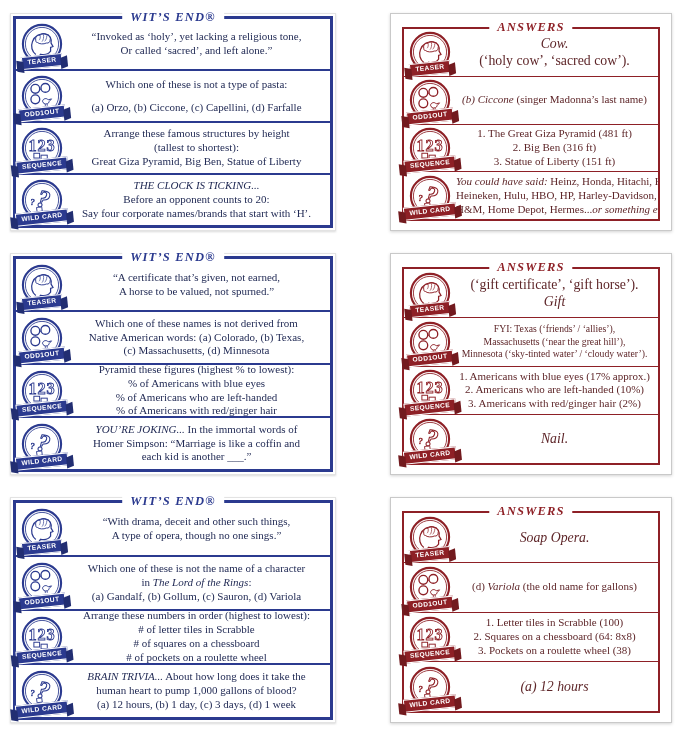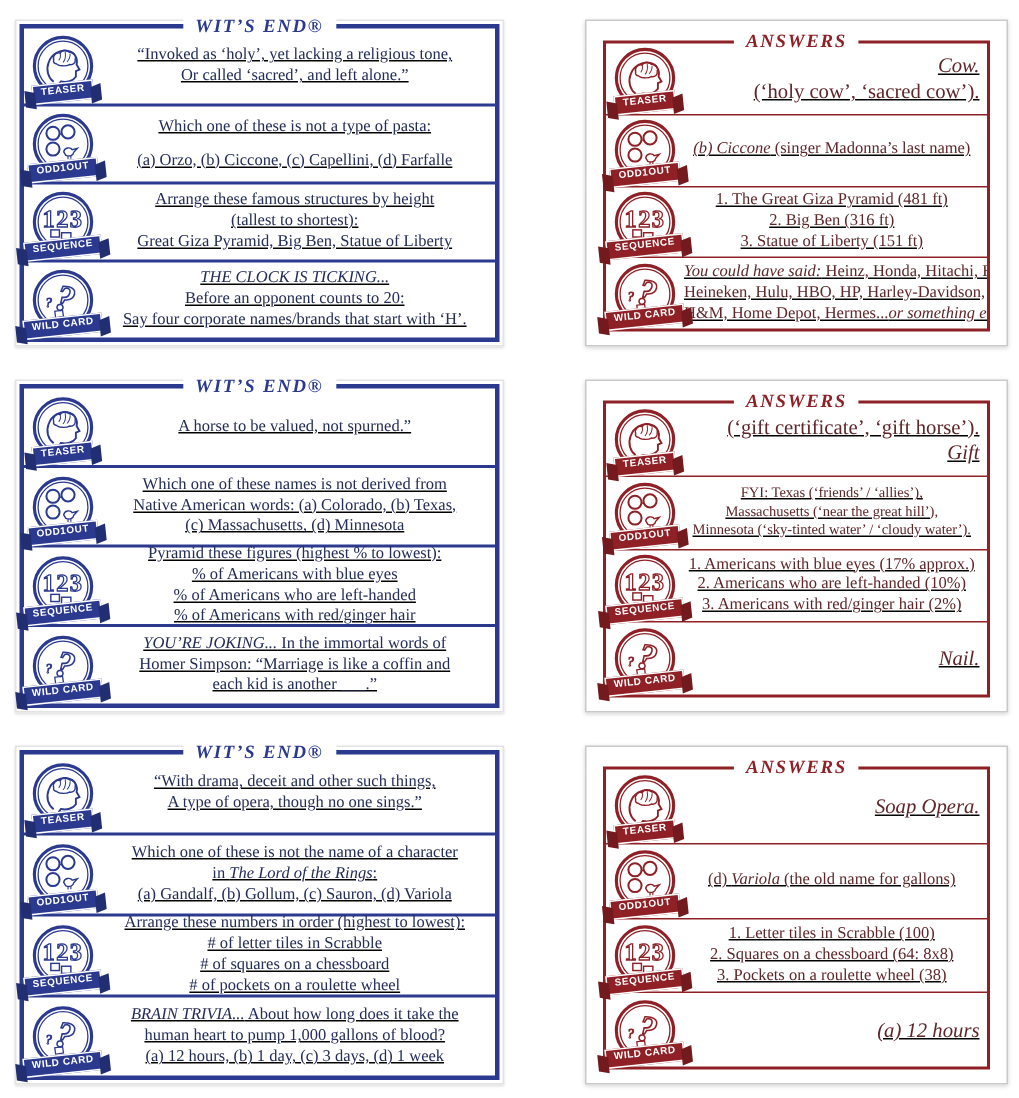--- a/index.html
+++ b/index.html
@@ -1,19 +1,19 @@
 <!DOCTYPE html>
 <html><head>
 <meta charset="utf-8">
 <style>
   html,body{margin:0;padding:0;background:#ffffff;}
   body{width:679px;height:732px;overflow:hidden;font-family:"Liberation Serif",serif;}
   *{box-sizing:border-box;}
   .sheet{display:grid;grid-template-columns:326px 326px;grid-template-rows:218px 222px 226px;
-         column-gap:10px;row-gap:22px;padding:13px 7px 0 10px;text-decoration:underline;}
+         column-gap:10px;row-gap:22px;padding:13px 7px 0 10px;}
   .card{position:relative;background:#fff;}
   .card.q{padding:2px;border:1px solid #e3e3e3;box-shadow:0 1px 2px rgba(0,0,0,.15);}
   .card.a{padding:13px 11px 9px;border:1px solid #c9c9c9;box-shadow:0 1px 3px rgba(0,0,0,.18);margin-left:44px;}
   .q{--theme:#2b3a8f;--text:#232c56;}
   .a{--theme:#8e2026;--text:#5e2629;}
   .inner{position:relative;height:100%;}
   .q .inner{border:3px solid var(--theme);}
   .a .inner{border:2px solid var(--theme);}
   .card-title{position:absolute;top:-9px;left:50%;transform:translateX(-50%);background:#fff;
     padding:0 8px;font-weight:bold;font-style:italic;font-size:12.5px;color:var(--theme);
@@ -30,21 +30,21 @@
     letter-spacing:.4px;padding:0 5px;white-space:nowrap;border:1px solid #fff;z-index:2;}
   .ribbon::before,.ribbon::after{content:"";position:absolute;top:2.5px;width:7px;height:100%;
     background:var(--theme);z-index:-1;filter:brightness(.8);}
   .ribbon::before{left:-6px;transform:skewY(16deg);}
   .ribbon::after{right:-6px;transform:skewY(-16deg);}
   .content{flex:1;text-align:center;color:var(--text);padding:1px 5px 1px 0;overflow:hidden;
     display:flex;flex-direction:column;justify-content:center;font-size:11px;}
   .line{white-space:nowrap;line-height:1.26;}
   .spacer{height:9px;}
   .it{font-style:italic;}
-  .section.roomy .content{font-size:13.8px;align-items:flex-end;}
+  .section.roomy .content{font-size:13.8px;}
   .section.compact .content{font-size:11px;}
   .section.xcompact .content{font-size:9.7px;}
   #symbols{position:absolute;width:0;height:0;overflow:hidden;}
 </style>
 </head>
 <body>
 
 <svg id="symbols" aria-hidden="true">
   <defs>
     <symbol id="sym-teaser" viewBox="0 0 44 44">
@@ -201,20 +201,21 @@
       <div class="card-title">WIT’S END®</div>
       <div class="sections">
           <div class="section">
             <div class="stamp">
               <svg viewBox="0 0 44 44">
                 <use href="#sym-teaser"></use>
               </svg>
               <div class="ribbon">TEASER</div>
             </div>
             <div class="content">
+              <div class="line">“A certificate that’s given, not earned,</div>
               <div class="line">A horse to be valued, not spurned.”</div>
             </div>
           </div>
           <div class="section">
             <div class="stamp">
               <svg viewBox="0 0 44 44">
                 <use href="#sym-odd1out"></use>
               </svg>
               <div class="ribbon">ODD1OUT</div>
             </div>

